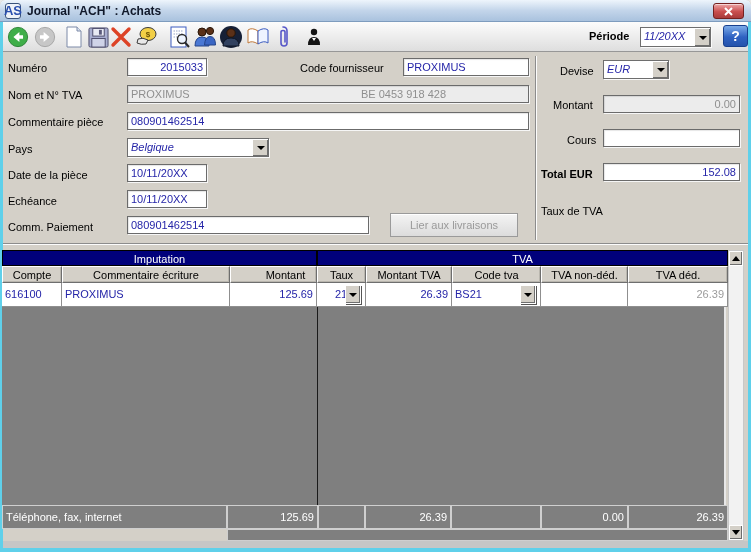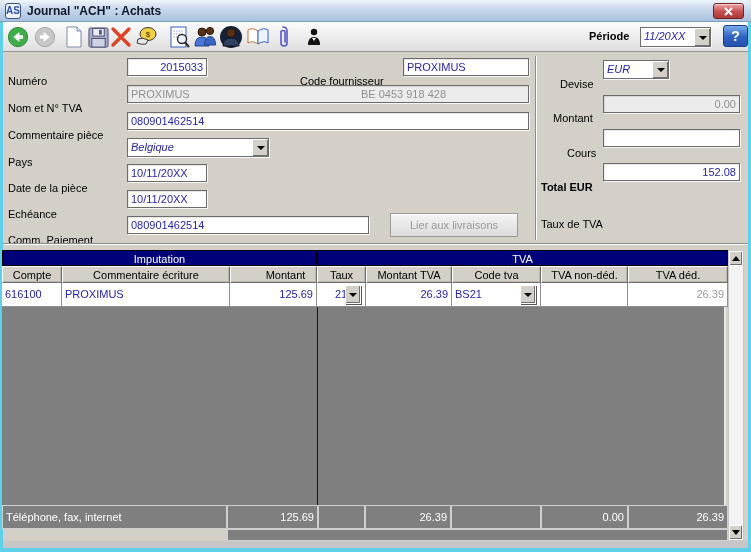--- a/index.html
+++ b/index.html
@@ -12,21 +12,21 @@
   
   .titlebar {
     position: absolute; top: 0; left: 0; width: 751px; height: 22px;
     background: linear-gradient(#eef5fc, #c3d5ea 50%, #a9c2de);
     border-bottom: 1px solid #7e9cbe; border-radius: 5px 5px 0 0;
     display: flex; align-items: center;
   }
   .app-badge {
     width: 16px; height: 16px; margin: 0 6px 0 5px; border-radius: 3px;
     background: #eef2f8; border: 1px solid #39527a;
-    color: #2a4fae; font-size: 10px; font-weight: bold;
+    color: #2a4fae; font-size: 13px; font-weight: bold;
     display: flex; align-items: center; justify-content: center;
   }
   .title-text { font-size: 12px; font-weight: bold; color: #10182a; }
   .close-btn {
     position: absolute; right: 7px; top: 3px; width: 31px; height: 16px;
     background: linear-gradient(#eda8a8, #c94e4e 55%, #a83b3b);
     border: 1px solid #74201f; border-radius: 3px;
     box-shadow: inset 0 1px 0 rgba(255,255,255,.55);
     display: flex; align-items: center; justify-content: center; cursor: default;
   }
@@ -54,21 +54,21 @@
   .arr-down { width: 0; height: 0; border-left: 4px solid transparent;
     border-right: 4px solid transparent; border-top: 4px solid #000; }
   .help-btn {
     position: absolute; left: 720px; top: 3px; width: 25px; height: 22px;
     background: linear-gradient(#7cabe8, #2f62c2 55%, #2553ac);
     border: 1px solid #173f8e; border-radius: 3px;
     color: #fff; font-weight: bold; font-size: 14px;
     display: flex; align-items: center; justify-content: center;
   }
   
-  .lbl { position: absolute; line-height: 14px; margin-top: 13px; }
+  .lbl { position: absolute; line-height: 14px; }
   .lbl.bold { font-weight: bold; }
   .fld {
     position: absolute; height: 18px; background: #fff; color: #2525a8;
     border: 1px solid #6b6b6b; box-shadow: 1px 1px 0 #f6f6f6, inset 1px 1px 1px rgba(0,0,0,.10);
     padding: 1px 3px; line-height: 14px; white-space: nowrap; overflow: hidden;
   }
   .fld.right { text-align: right; }
   .fld.disabled { background: #ececec; color: #8f8f8f; }
   .vat-split { position: relative; padding: 0; }
   .vat-split .nm { position: absolute; left: 3px; top: 1px; line-height: 14px; }

